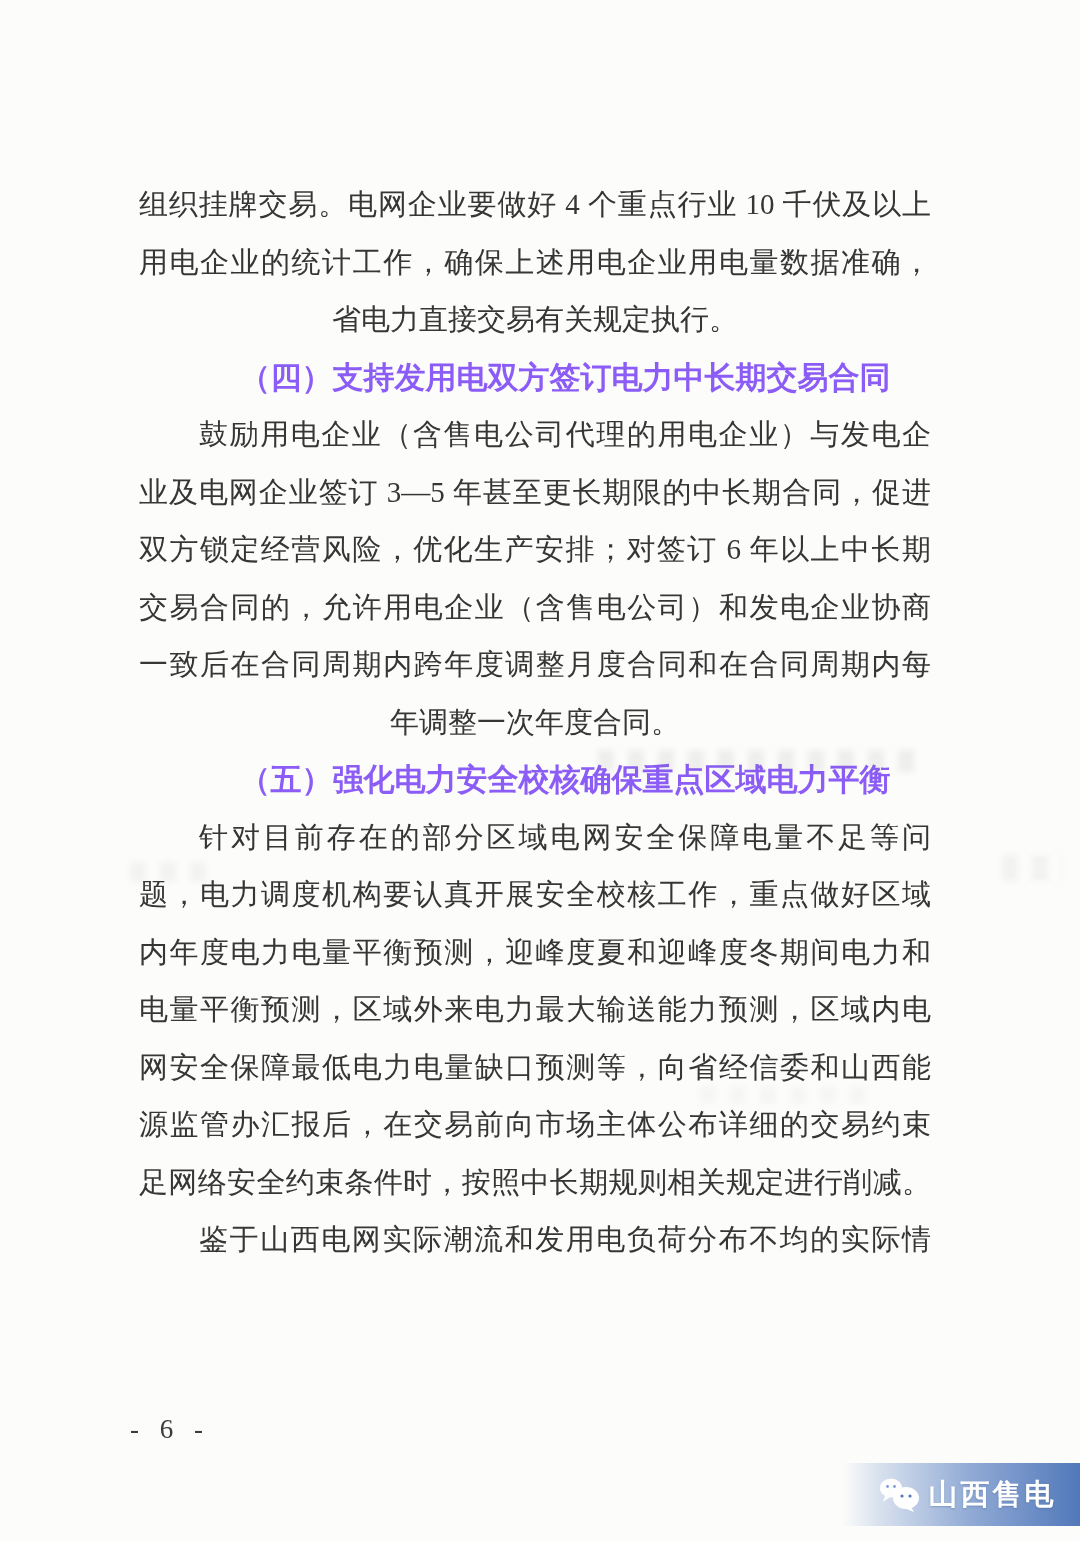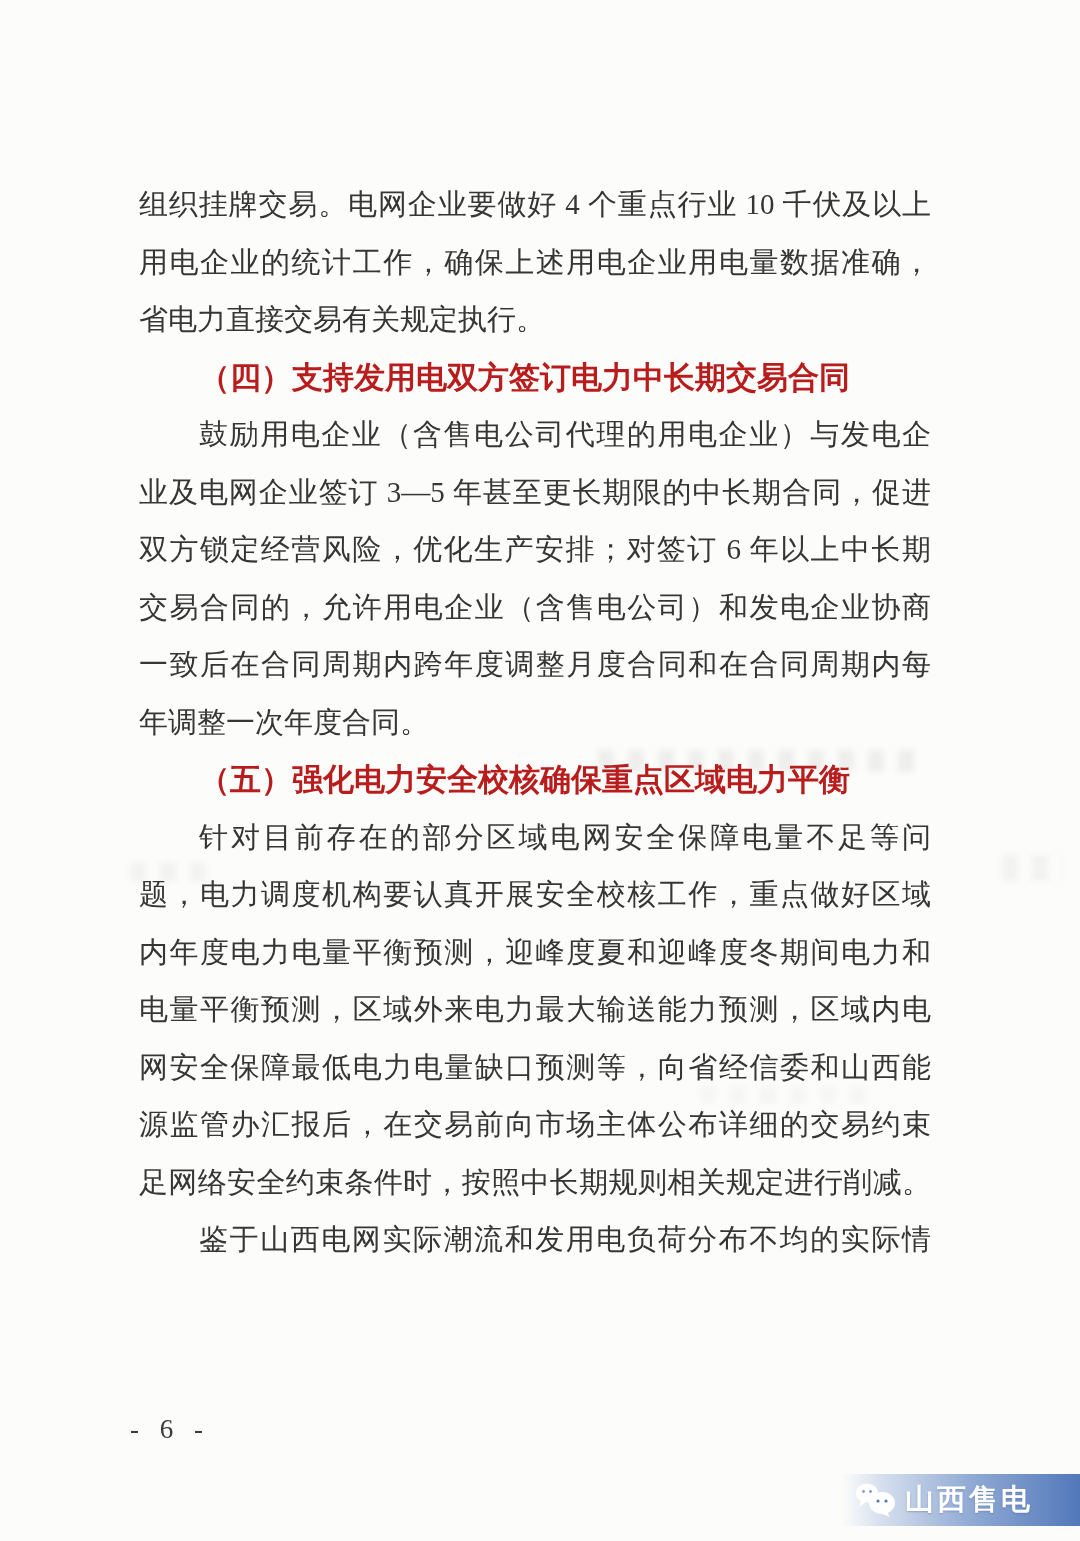--- a/index.html
+++ b/index.html
@@ -19,31 +19,31 @@
     position:absolute;
     left:139px; top:176px;
     width:792px;
     color:#363636;
     font-size:29px;
   }
   .line {
     height:57.5px;
     line-height:57.5px;
     white-space:nowrap;
-    text-align:left;
+    text-align:center;
   }
   .line.just {
     white-space:normal;
     text-align:justify;
     text-align-last:justify;
   }
   .line.indent { padding-left:60px; }
   .line.heading {
     font-weight:bold;
-    color:#b91c1c;
+    color:#8b5cf6;
     font-size:31px;
     padding-left:60px;
     font-family:"Liberation Sans","DejaVu Sans",sans-serif;
   }
   
   .page-number {
     position:absolute;
     left:130px; top:1414px;
     font-size:27px;
     letter-spacing:7px;
@@ -58,27 +58,28 @@
     pointer-events:none;
   }
   .artifact.a1 { left:598px; top:750px;  width:320px; height:22px; }
   .artifact.a2 { left:130px; top:862px;  width:86px;  height:20px; opacity:.3; }
   .artifact.a3 { left:1002px; top:855px; width:62px;  height:26px; opacity:.3; }
   .artifact.a4 { left:700px; top:1086px; width:180px; height:18px; opacity:.2; }
   
   .footer-ribbon {
     position:absolute;
     right:0; bottom:15px;
-    width:238px; height:52px;
+    width:238px; height:63px;
     display:flex;
     align-items:center;
     gap:7px;
     padding-left:12px;
     box-sizing:border-box;
     background:linear-gradient(90deg, rgba(185,201,228,0) 0%, rgba(185,201,228,.55) 16%, #8fa9d4 55%, #5278ba 100%);
+    justify-content:center;
   }
   .footer-ribbon .brand {
     color:#ffffff;
     font-weight:bold;
     font-size:29px;
     letter-spacing:3px;
     text-shadow:0 1px 2px rgba(60,90,140,.35);
     font-family:"Liberation Sans","DejaVu Sans",sans-serif;
     white-space:nowrap;
   }

